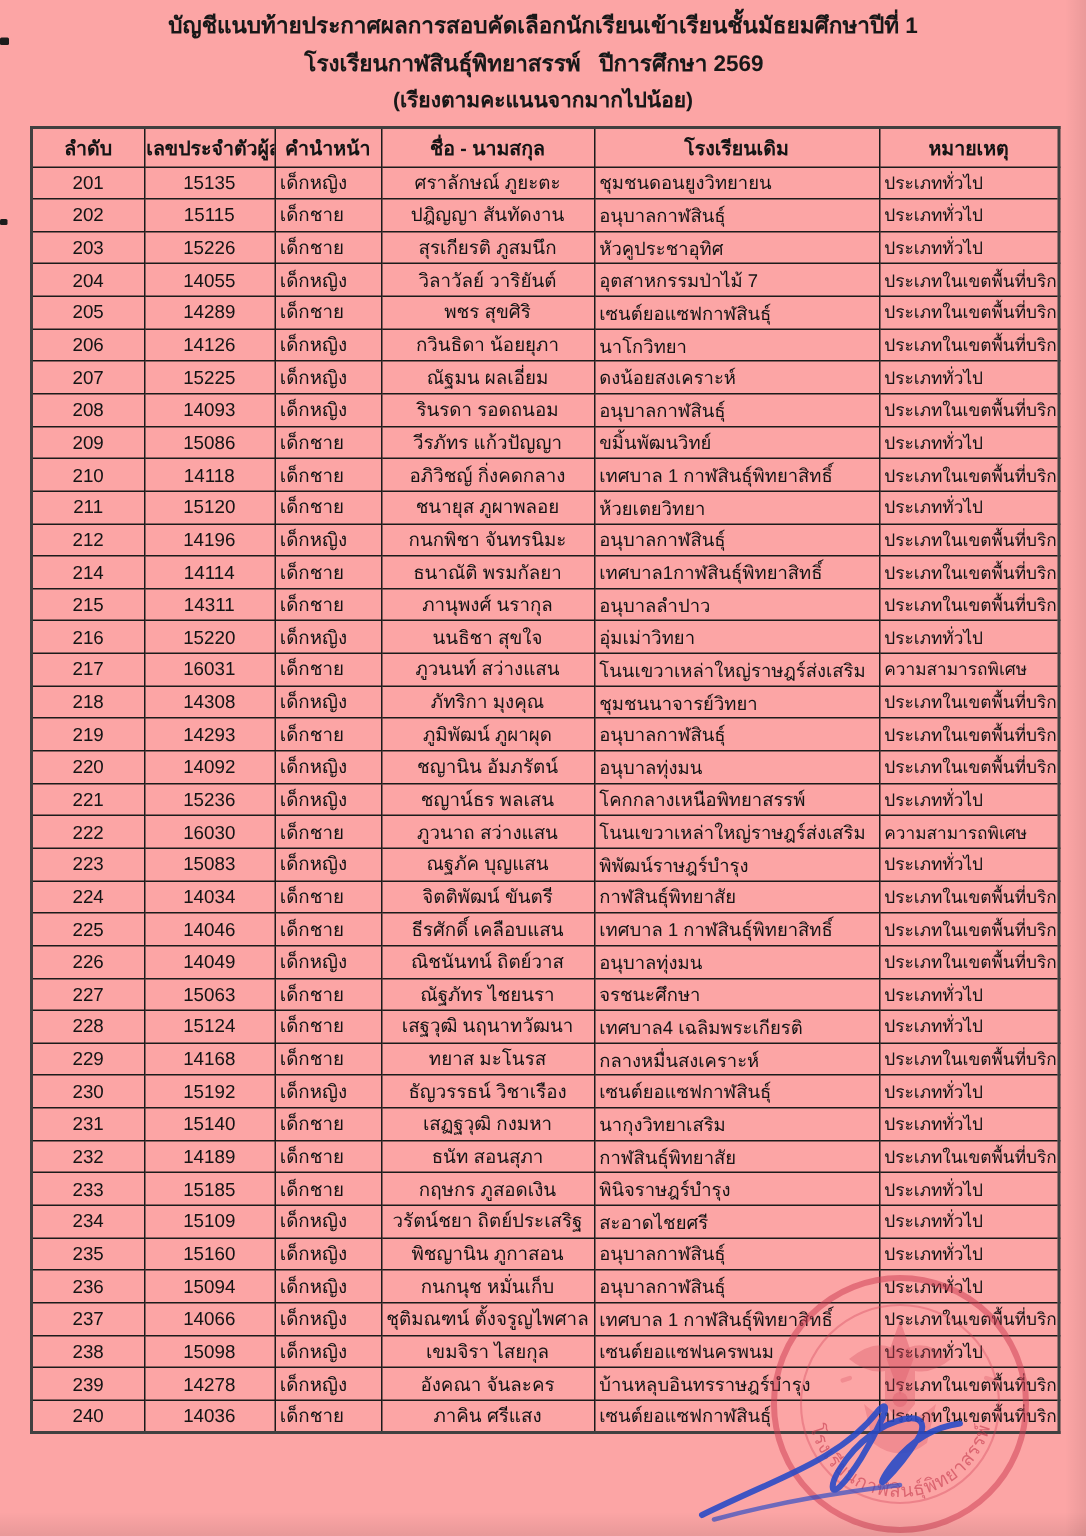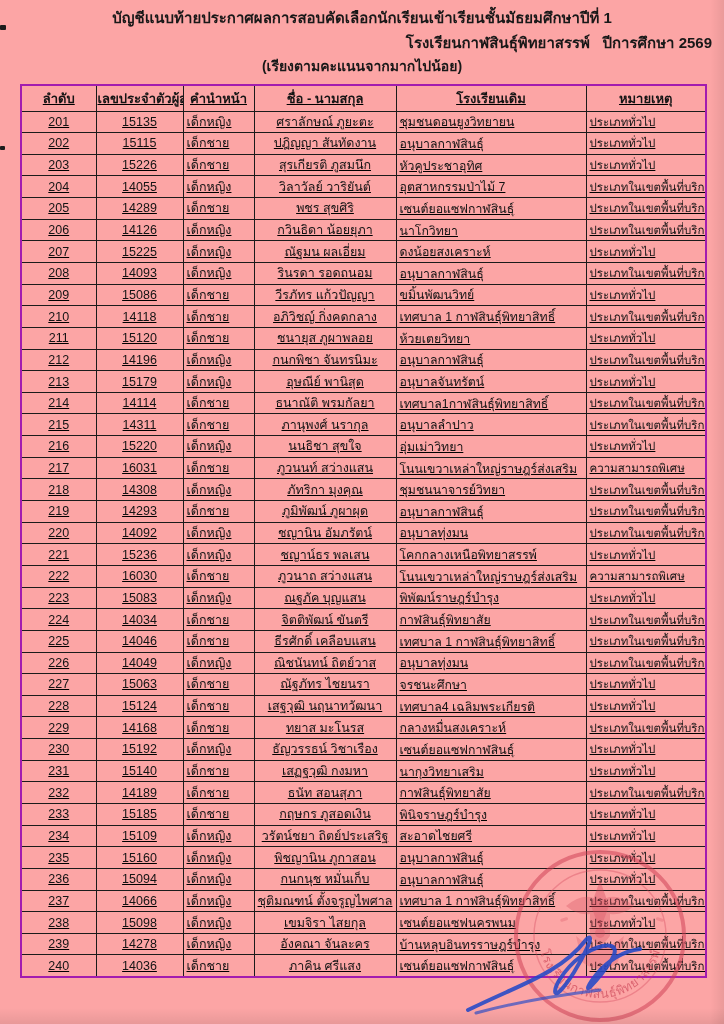--- a/index.html
+++ b/index.html
@@ -22,28 +22,27 @@
   }
   .scan-mark{position:absolute;background:#1c1c1c;border-radius:1px;}
   .scan-mark.m1{left:0;top:25px;width:6px;height:5px;}
   .scan-mark.m2{left:0;top:146px;width:5px;height:4px;}
 
   .doc-header{
     position:absolute;left:0;top:10px;width:724px;
     text-align:center;color:#181818;
   }
   .doc-header .t1{font-size:15px;font-weight:700;line-height:1.0;margin:0 0 10px 0;}
-  .doc-header .t2{font-size:15px;font-weight:700;line-height:1.0;margin:0 12px 9px 0;white-space:pre;text-align:right;}
+  .doc-header .t2{font-size:15px;font-weight:700;line-height:1.0;margin:0 12px 9px 0;white-space:pre;}
   .doc-header .t3{font-size:14px;font-weight:700;line-height:1.0;margin:0;}
 
   table.results{
     position:absolute;left:20px;top:84px;width:685px;
     border-collapse:collapse;table-layout:fixed;
-    border:2px solid #a21caf;
-    text-decoration:underline;
+    border:2px solid #404040;
   }
   table.results th,table.results td{
     border:1px solid #1b1b1b;
     padding:0 3px;
     overflow:hidden;white-space:nowrap;
     color:#141414;
   }
   table.results thead tr{height:26px;}
   table.results tbody tr{height:21.65px;}
   table.results th{font-size:13px;font-weight:700;text-align:center;padding:0 1px;}
@@ -177,28 +176,20 @@
         </tr>
         <tr>
           <td class="col-no">212</td>
           <td class="col-id">14196</td>
           <td class="col-prefix">เด็กหญิง</td>
           <td class="col-name">กนกพิชา จันทรนิมะ</td>
           <td class="col-school">อนุบาลกาฬสินธุ์</td>
           <td class="col-remark">ประเภทในเขตพื้นที่บริการ</td>
         </tr>
         <tr>
-          <td class="col-no">213</td>
-          <td class="col-id">15179</td>
-          <td class="col-prefix">เด็กหญิง</td>
-          <td class="col-name">อุษณีย์ พานิสุด</td>
-          <td class="col-school">อนุบาลจันทรัตน์</td>
-          <td class="col-remark">ประเภททั่วไป</td>
-        </tr>
-        <tr>
           <td class="col-no">214</td>
           <td class="col-id">14114</td>
           <td class="col-prefix">เด็กชาย</td>
           <td class="col-name">ธนาณัติ พรมกัลยา</td>
           <td class="col-school">เทศบาล1กาฬสินธุ์พิทยาสิทธิ์</td>
           <td class="col-remark">ประเภทในเขตพื้นที่บริการ</td>
         </tr>
         <tr>
           <td class="col-no">215</td>
           <td class="col-id">14311</td>

